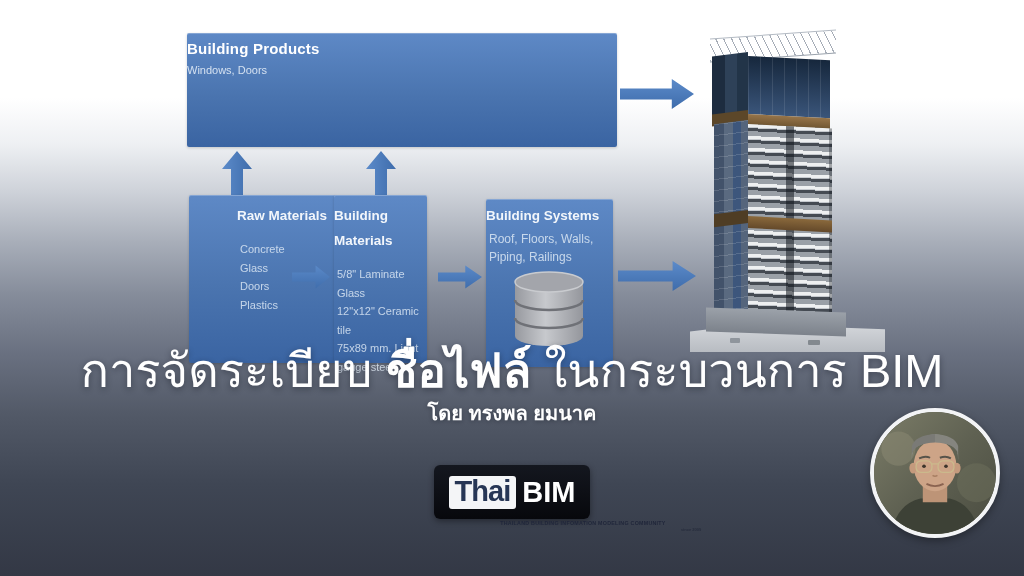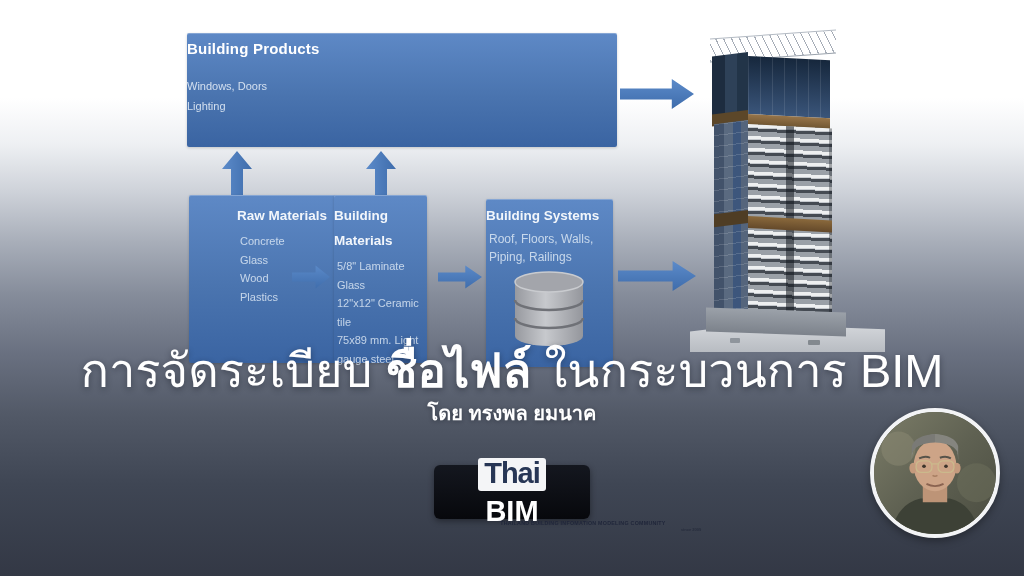--- a/index.html
+++ b/index.html
@@ -12,24 +12,24 @@
   }
   
   .fbox{
     position:absolute;color:#fff;text-align:left;border-radius:2px;
     background:linear-gradient(180deg,#5e89c6 0%,#4a74af 55%,#3a64a2 100%);
     box-shadow:inset 0 1px 0 rgba(255,255,255,.25), 0 1px 3px rgba(0,0,0,.18);
   }
   #box-products{left:187px;top:33px;width:430px;height:114px;}
   #box-products .fbox-title{padding-top:7px;font-size:15px;font-weight:600;letter-spacing:.2px;}
   #box-products .fbox-item{font-size:11px;line-height:19.5px;color:rgba(240,246,253,.82);}
-  #box-products .fbox-items{margin-top:20px;}
+  #box-products .fbox-items{margin-top:4px;}
   .vbox .fbox-title{padding-top:8px;font-size:13.5px;font-weight:600;line-height:25px;color:#f2f6fb;}
   .vbox .fbox-item, .vbox .fbox-items{font-size:11px;line-height:18.5px;color:rgba(228,237,248,.80);}
-  .vbox .fbox-items{margin-top:4px;padding:0 3px;}
+  .vbox .fbox-items{margin-top:12px;padding:0 3px;}
   #box-raw{left:189px;top:195px;width:99px;height:168px;padding-left:48px;}
   #box-materials{left:334px;top:195px;width:93px;height:168px;}
   #box-systems{left:486px;top:199px;width:127px;height:168px;}
   #box-systems .fbox-title{line-height:18px;}
   #box-systems .fbox-item{font-size:12px;line-height:18px;}
   #box-systems .fbox-items{margin-top:5px;}
   
   .arrow{position:absolute;background:linear-gradient(180deg,#5c8bca,#3e6cab);}
   .arrow-right{clip-path:polygon(0 33%,62% 33%,62% 6%,100% 50%,62% 94%,62% 67%,0 67%);}
   .arrow-right-big{clip-path:polygon(0 32%,70% 32%,70% 0,100% 50%,70% 100%,70% 68%,0 68%);}
@@ -87,21 +87,21 @@
   #subtitle{
     position:absolute;left:0;right:0;top:397px;text-align:center;color:#fff;
     font-size:20px;font-weight:700;text-shadow:0 1px 4px rgba(15,20,30,.4);
   }
   
   #logo{position:absolute;left:50%;top:465px;transform:translateX(-50%);width:160px;text-align:center;}
   .logo-badge{
     width:156px;height:54px;margin:0 auto;border-radius:6px;
     background:linear-gradient(180deg,#14171f,#07080c);
     box-shadow:0 2px 6px rgba(0,0,0,.4);
-    display:flex;align-items:center;justify-content:center;gap:6px;flex-direction:column;
+    display:flex;align-items:center;justify-content:center;gap:6px;
   }
   .logo-thai-box{background:#f4f5f7;border-radius:3px;padding:1px 6px 3px;}
   .logo-thai{font-size:29px;font-weight:800;color:#273655;letter-spacing:-1px;line-height:1;}
   .logo-bim{font-size:29px;font-weight:800;color:#ffffff;letter-spacing:0;line-height:1;}
   .logo-tagline{
     width:290px;margin:1px auto 0;transform:scale(.53);transform-origin:50% 0;
     font-size:10px;font-weight:700;color:#20263a;letter-spacing:.5px;white-space:nowrap;
   }
   .logo-since{
     width:290px;margin:-4px auto 0;transform:scale(.4);transform-origin:88% 0;
@@ -117,33 +117,32 @@
 </style>
 </head>
 <body>
 
 <div id="stage">
 
   <div class="fbox" id="box-products">
     <div class="fbox-title">Building Products</div>
     <div class="fbox-items">
       <div class="fbox-item">Windows, Doors</div>
-      <div class="fbox-item">Lighting</div>
     </div>
   </div>
 
   <div class="arrow arrow-up" id="arrow-up-raw"></div>
   <div class="arrow arrow-up" id="arrow-up-materials"></div>
 
   <div class="fbox vbox" id="box-raw">
     <div class="fbox-title">Raw Materials</div>
     <div class="fbox-items">
       <div class="fbox-item">Concrete</div>
       <div class="fbox-item">Glass</div>
-      <div class="fbox-item">Wood</div>
+      <div class="fbox-item">Doors</div>
       <div class="fbox-item">Plastics</div>
     </div>
   </div>
 
   <div class="arrow arrow-right" id="arrow-raw-materials"></div>
 
   <div class="fbox vbox" id="box-materials">
     <div class="fbox-title">Building Materials</div>
     <div class="fbox-items">
       <div class="fbox-item">5/8" Laminate Glass</div>

